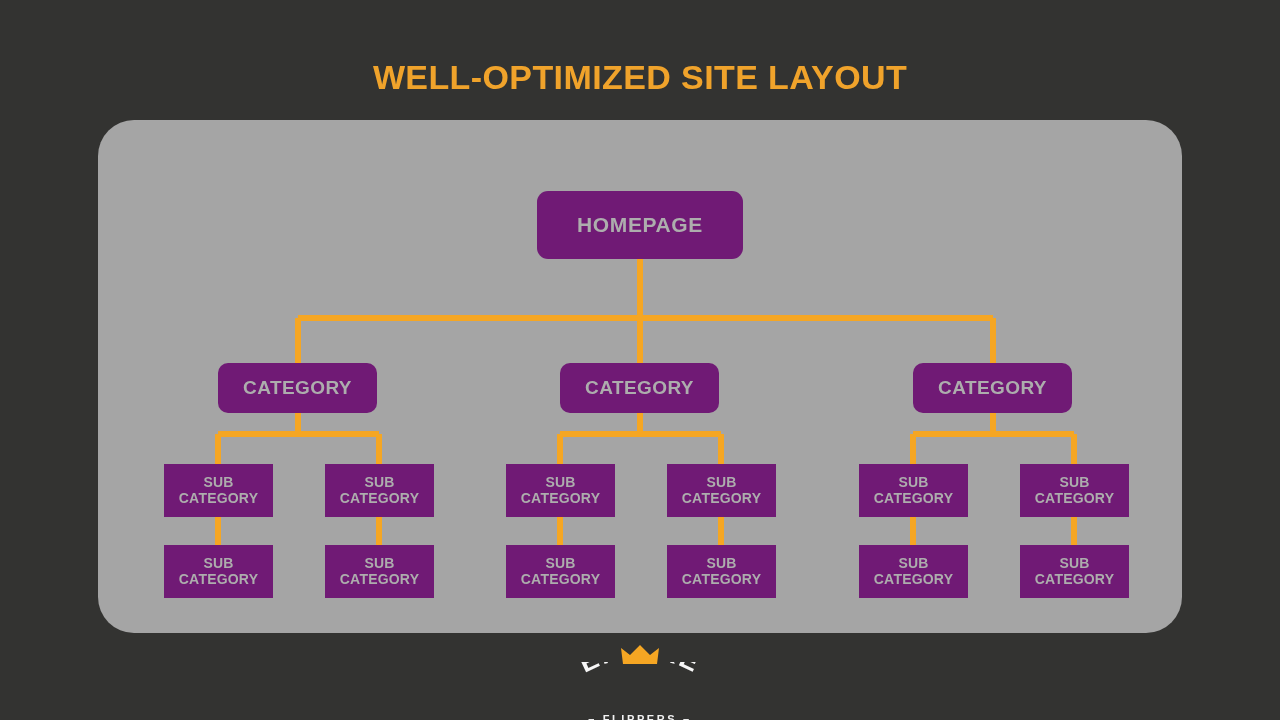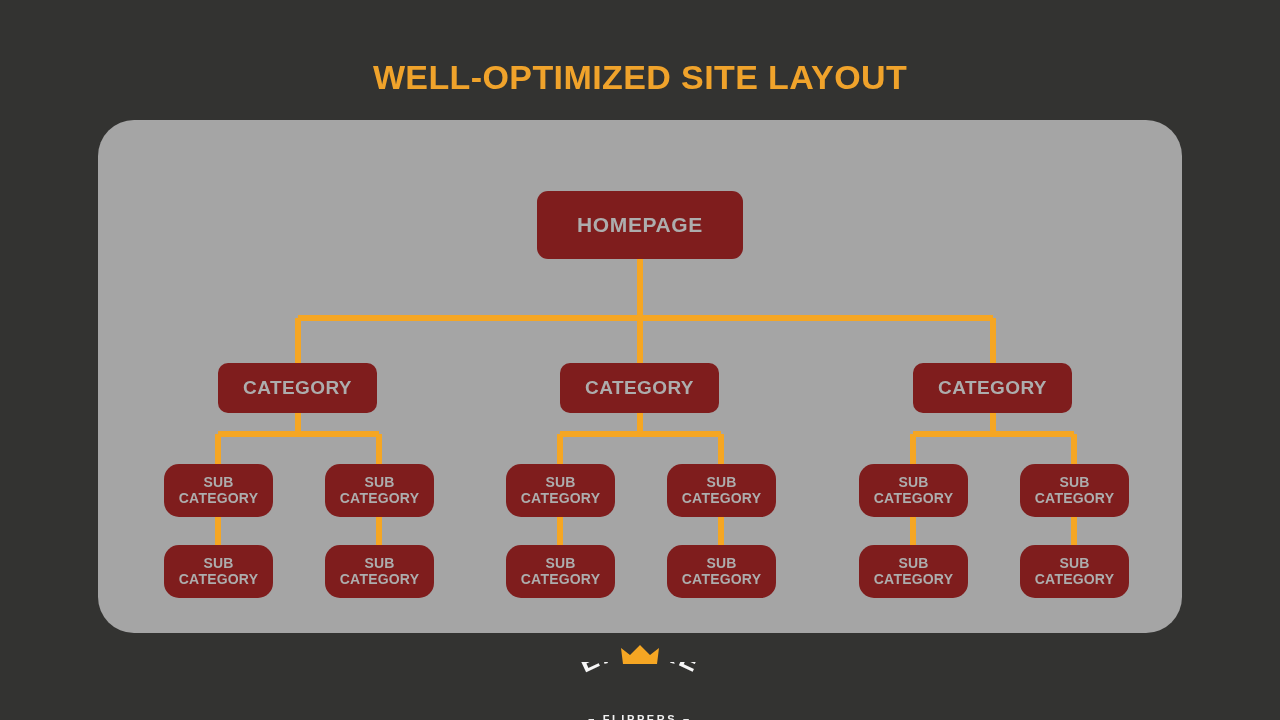--- a/index.html
+++ b/index.html
@@ -48,21 +48,21 @@
     left: 0;
     top: 0;
     width: 1084px;
     height: 513px;
     pointer-events: none;
   }
 
   
   .node {
     position: absolute;
-    background: #7f1d1d;
+    background: #701a75;
     color: #ADADAD;
     display: flex;
     align-items: center;
     justify-content: center;
     text-align: center;
     font-weight: bold;
     line-height: 1.12;
     z-index: 2;
   }
 
@@ -78,21 +78,21 @@
     width: 159px;
     height: 50px;
     border-radius: 10px;
     font-size: 19px;
     letter-spacing: 0.4px;
   }
 
   .node-sub {
     width: 109px;
     height: 53px;
-    border-radius: 15px;
+    border-radius: 0;
     font-size: 14px;
     letter-spacing: 0.2px;
   }
 
   .node-sub .line-1,
   .node-sub .line-2 { display: block; }
 
   
   #footer-logo {
     position: absolute;

